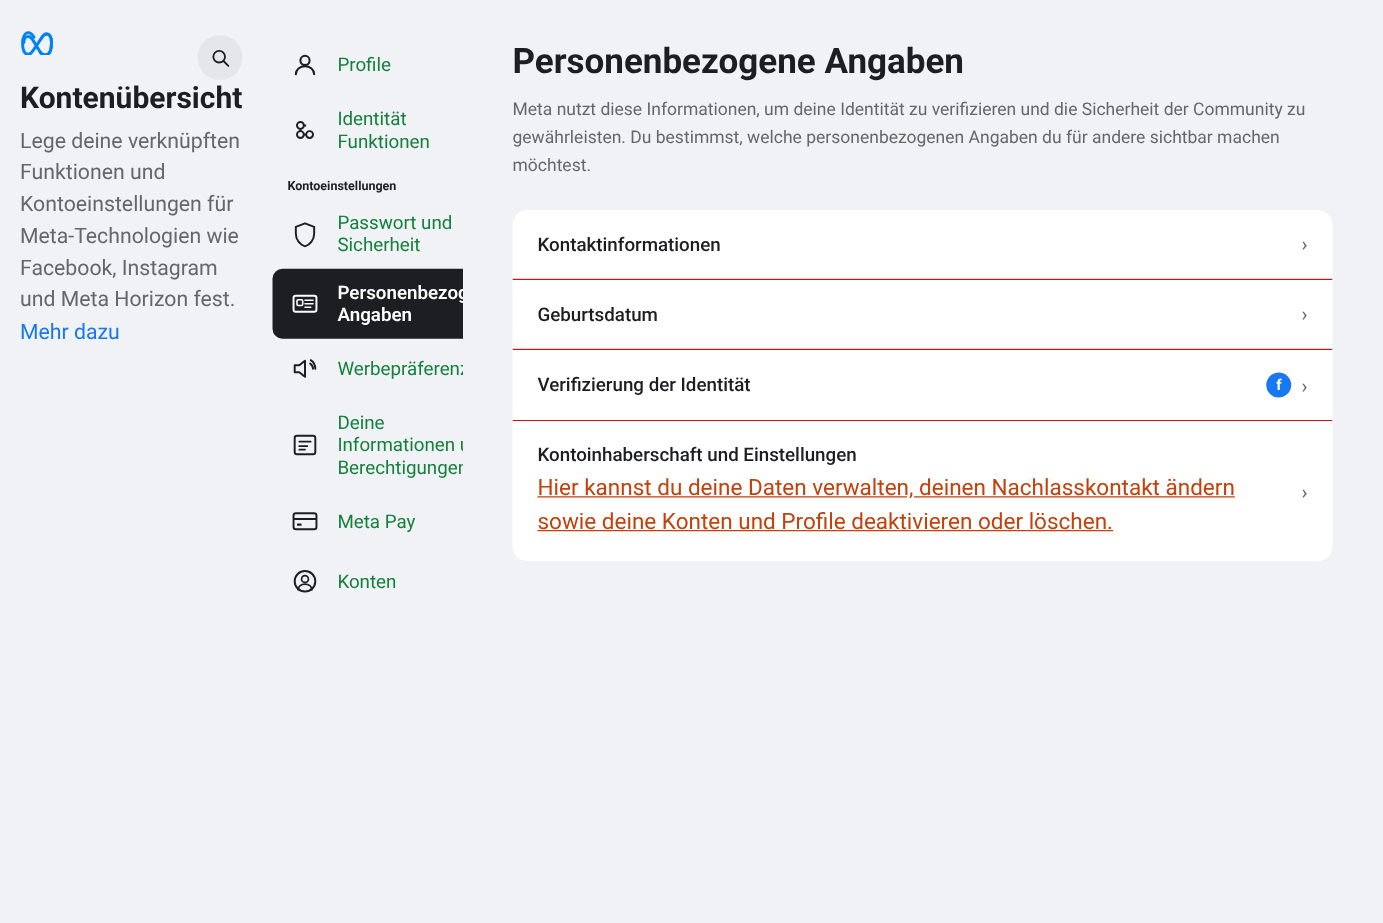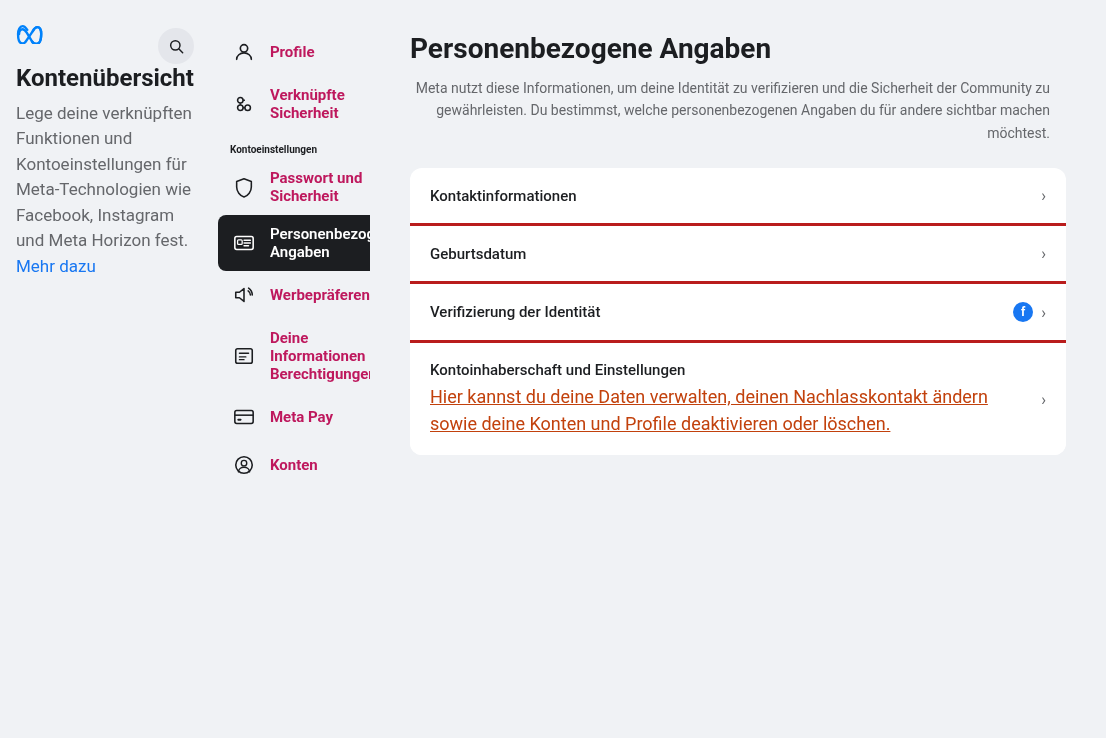--- a/index.html
+++ b/index.html
@@ -83,22 +83,22 @@
     }
 
     .nav-item {
       display: flex;
       align-items: center;
       gap: 12px;
       padding: 10px 12px;
       border-radius: 8px;
       cursor: pointer;
       font-size: 15px;
-      color: #be185d;
-      font-weight: 700;
+      color: #15803d;
+      font-weight: 400;
       transition: background 0.1s;
     }
 
     .nav-item.active {
       background: #1c1e21;
       color: #fff;
       font-weight: 600;
     }
 
     .nav-item .nav-icon {
@@ -131,37 +131,36 @@
       color: #1c1e21;
       margin-bottom: 12px;
     }
 
     .main-description {
       font-size: 14px;
       color: #65676b;
       line-height: 1.6;
       max-width: 640px;
       margin-bottom: 24px;
-      text-align: right;
     }
 
     .settings-card {
       background: #fff;
       border-radius: 12px;
       overflow: hidden;
       max-width: 680px;
     }
 
     .settings-row {
       display: flex;
       align-items: center;
       justify-content: space-between;
       padding: 18px 20px;
       cursor: pointer;
-      border-bottom: 3px solid #b91c1c;
+      border-bottom: 1px solid #b91c1c;
       position: relative;
     }
 
     .settings-row:last-child {
       border-bottom: none;
     }
 
     .settings-row-left {
       display: flex;
       flex-direction: column;
@@ -257,21 +256,21 @@
       <span class="nav-icon">
         <svg width="22" height="22" viewBox="0 0 24 24" fill="none" xmlns="http://www.w3.org/2000/svg">
           <circle cx="8" cy="8" r="3" stroke="#1c1e21" stroke-width="1.7"></circle>
           <circle cx="16" cy="16" r="3" stroke="#1c1e21" stroke-width="1.7"></circle>
           <circle cx="8" cy="16" r="3" stroke="#1c1e21" stroke-width="1.7"></circle>
           <line x1="8" y1="11" x2="8" y2="13" stroke="#1c1e21" stroke-width="1.7"></line>
           <line x1="11" y1="8" x2="13" y2="8" stroke="#1c1e21" stroke-width="1.7"></line>
           <line x1="11" y1="16" x2="13" y2="16" stroke="#1c1e21" stroke-width="1.7"></line>
         </svg>
       </span>
-      <span>Verknüpfte Sicherheit</span>
+      <span>Identität Funktionen</span>
     </div>
 
     <div class="nav-section-label">Kontoeinstellungen</div>
 
     <div class="nav-item">
       <span class="nav-icon">
         <svg width="22" height="22" viewBox="0 0 24 24" fill="none" xmlns="http://www.w3.org/2000/svg">
           <path d="M12 3L4 6v6c0 5 3.5 9.5 8 11 4.5-1.5 8-6 8-11V6L12 3z" stroke="#1c1e21" stroke-width="1.7" stroke-linejoin="round"></path>
         </svg>
       </span>

